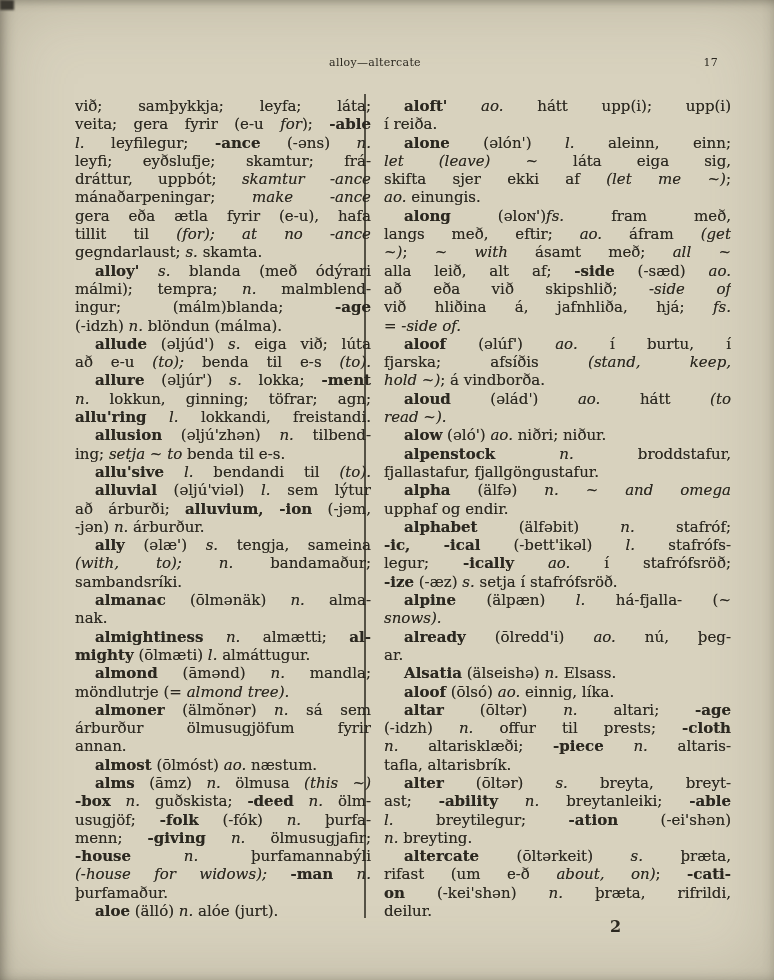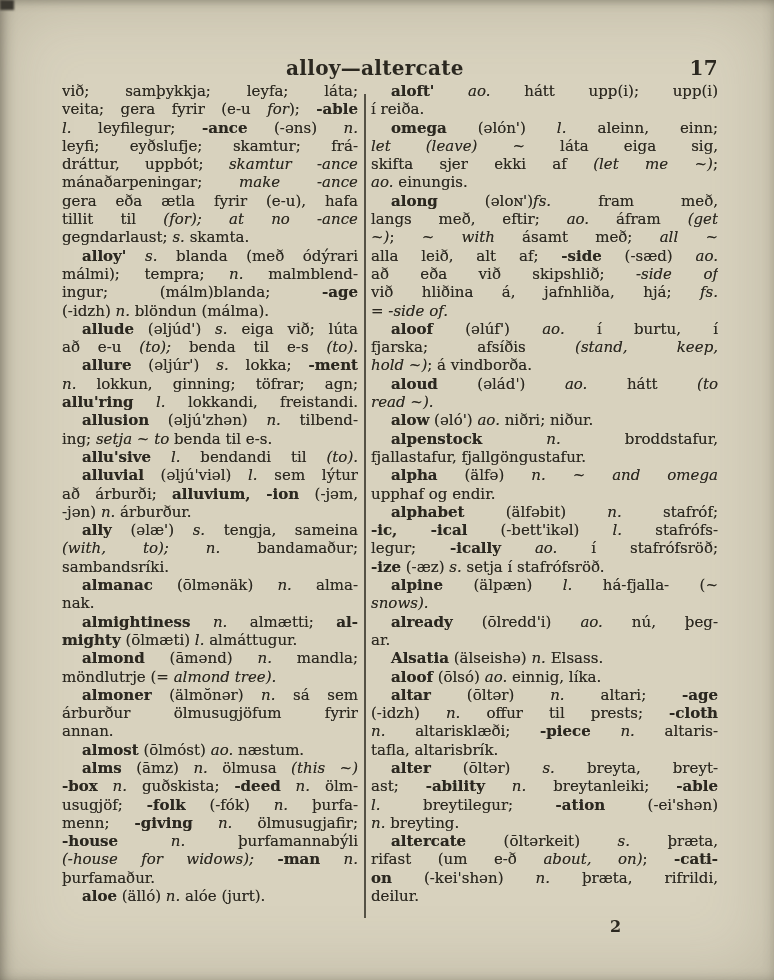--- a/index.html
+++ b/index.html
@@ -22,36 +22,37 @@
       inset 0 8px 12px -8px rgba(58,55,45,.45),
       inset -6px -6px 14px -8px rgba(58,55,45,.30);
     color:var(--ink);
   }
   .corner-artifact{
     position:absolute;left:0;top:0;width:14px;height:10px;
     background:#3b3830;filter:blur(1px);
   }
   .header{
     position:absolute;left:0;top:56px;width:774px;height:22px;
-    font-weight:700;font-size:20px;letter-spacing:.3px;
+    font-weight:400;font-size:11px;letter-spacing:.3px;
   }
   .running-title{
     position:absolute;left:0;top:0;width:750px;text-align:center;
   }
   .page-number{
     position:absolute;right:56px;top:0;
   }
   .divider{
     position:absolute;left:364px;top:94px;width:1.6px;height:824px;
     background:var(--divider);
   }
   .column{
-    position:absolute;top:82px;
+    position:absolute;top:97px;
     font-size:15px;
     text-shadow:0 0 .4px rgba(43,40,32,.55);
+    margin-left:13px;
   }
   .column-left{left:62px;width:296px;}
   .column-right{left:371px;width:347px;}
   .line{
     height:18.3px;line-height:18.3px;overflow:hidden;
     text-align:justify;text-align-last:left;
     white-space:normal;
   }
   .line.just{text-align-last:justify;}
   .line.indent{text-indent:20px;}
@@ -118,21 +119,21 @@
       <div class="line just">usugjöf; <b>-folk</b> (-fók) <i>n.</i> þurfa-</div>
       <div class="line just">menn; <b>-giving</b> <i>n.</i> ölmusugjafir;</div>
       <div class="line just"><b>-house</b> <i>n.</i> þurfamannabýli</div>
       <div class="line just"><i>(-house for widows);</i> <b>-man</b> <i>n.</i></div>
       <div class="line">þurfamaður.</div>
       <div class="line indent"><b>aloe</b> (älló) <i>n.</i> alóe (jurt).</div>
     </div>
   <div class="column column-right">
       <div class="line indent just"><b>aloft'</b> <i>ao.</i> hátt upp(i); upp(i)</div>
       <div class="line">í reiða.</div>
-      <div class="line indent just"><b>omega</b> (əlón') <i>l.</i> aleinn, einn;</div>
+      <div class="line indent just"><b>alone</b> (əlón') <i>l.</i> aleinn, einn;</div>
       <div class="line just"><i>let (leave)</i> ~ láta eiga sig,</div>
       <div class="line just">skifta sjer ekki af <i>(let me ~)</i>;</div>
       <div class="line"><i>ao.</i> einungis.</div>
       <div class="line indent just"><b>along</b> (əloɴ')<i>fs.</i> fram með,</div>
       <div class="line just">langs með, eftir; <i>ao.</i> áfram <i>(get</i></div>
       <div class="line just"><i>~)</i>; ~ <i>with</i> ásamt með; <i>all ~</i></div>
       <div class="line just">alla leið, alt af; <b>-side</b> (-sæd) <i>ao.</i></div>
       <div class="line just">að eða við skipshlið; <i>-side of</i></div>
       <div class="line just">við hliðina á, jafnhliða, hjá; <i>fs.</i></div>
       <div class="line">= <i>-side of.</i></div>

